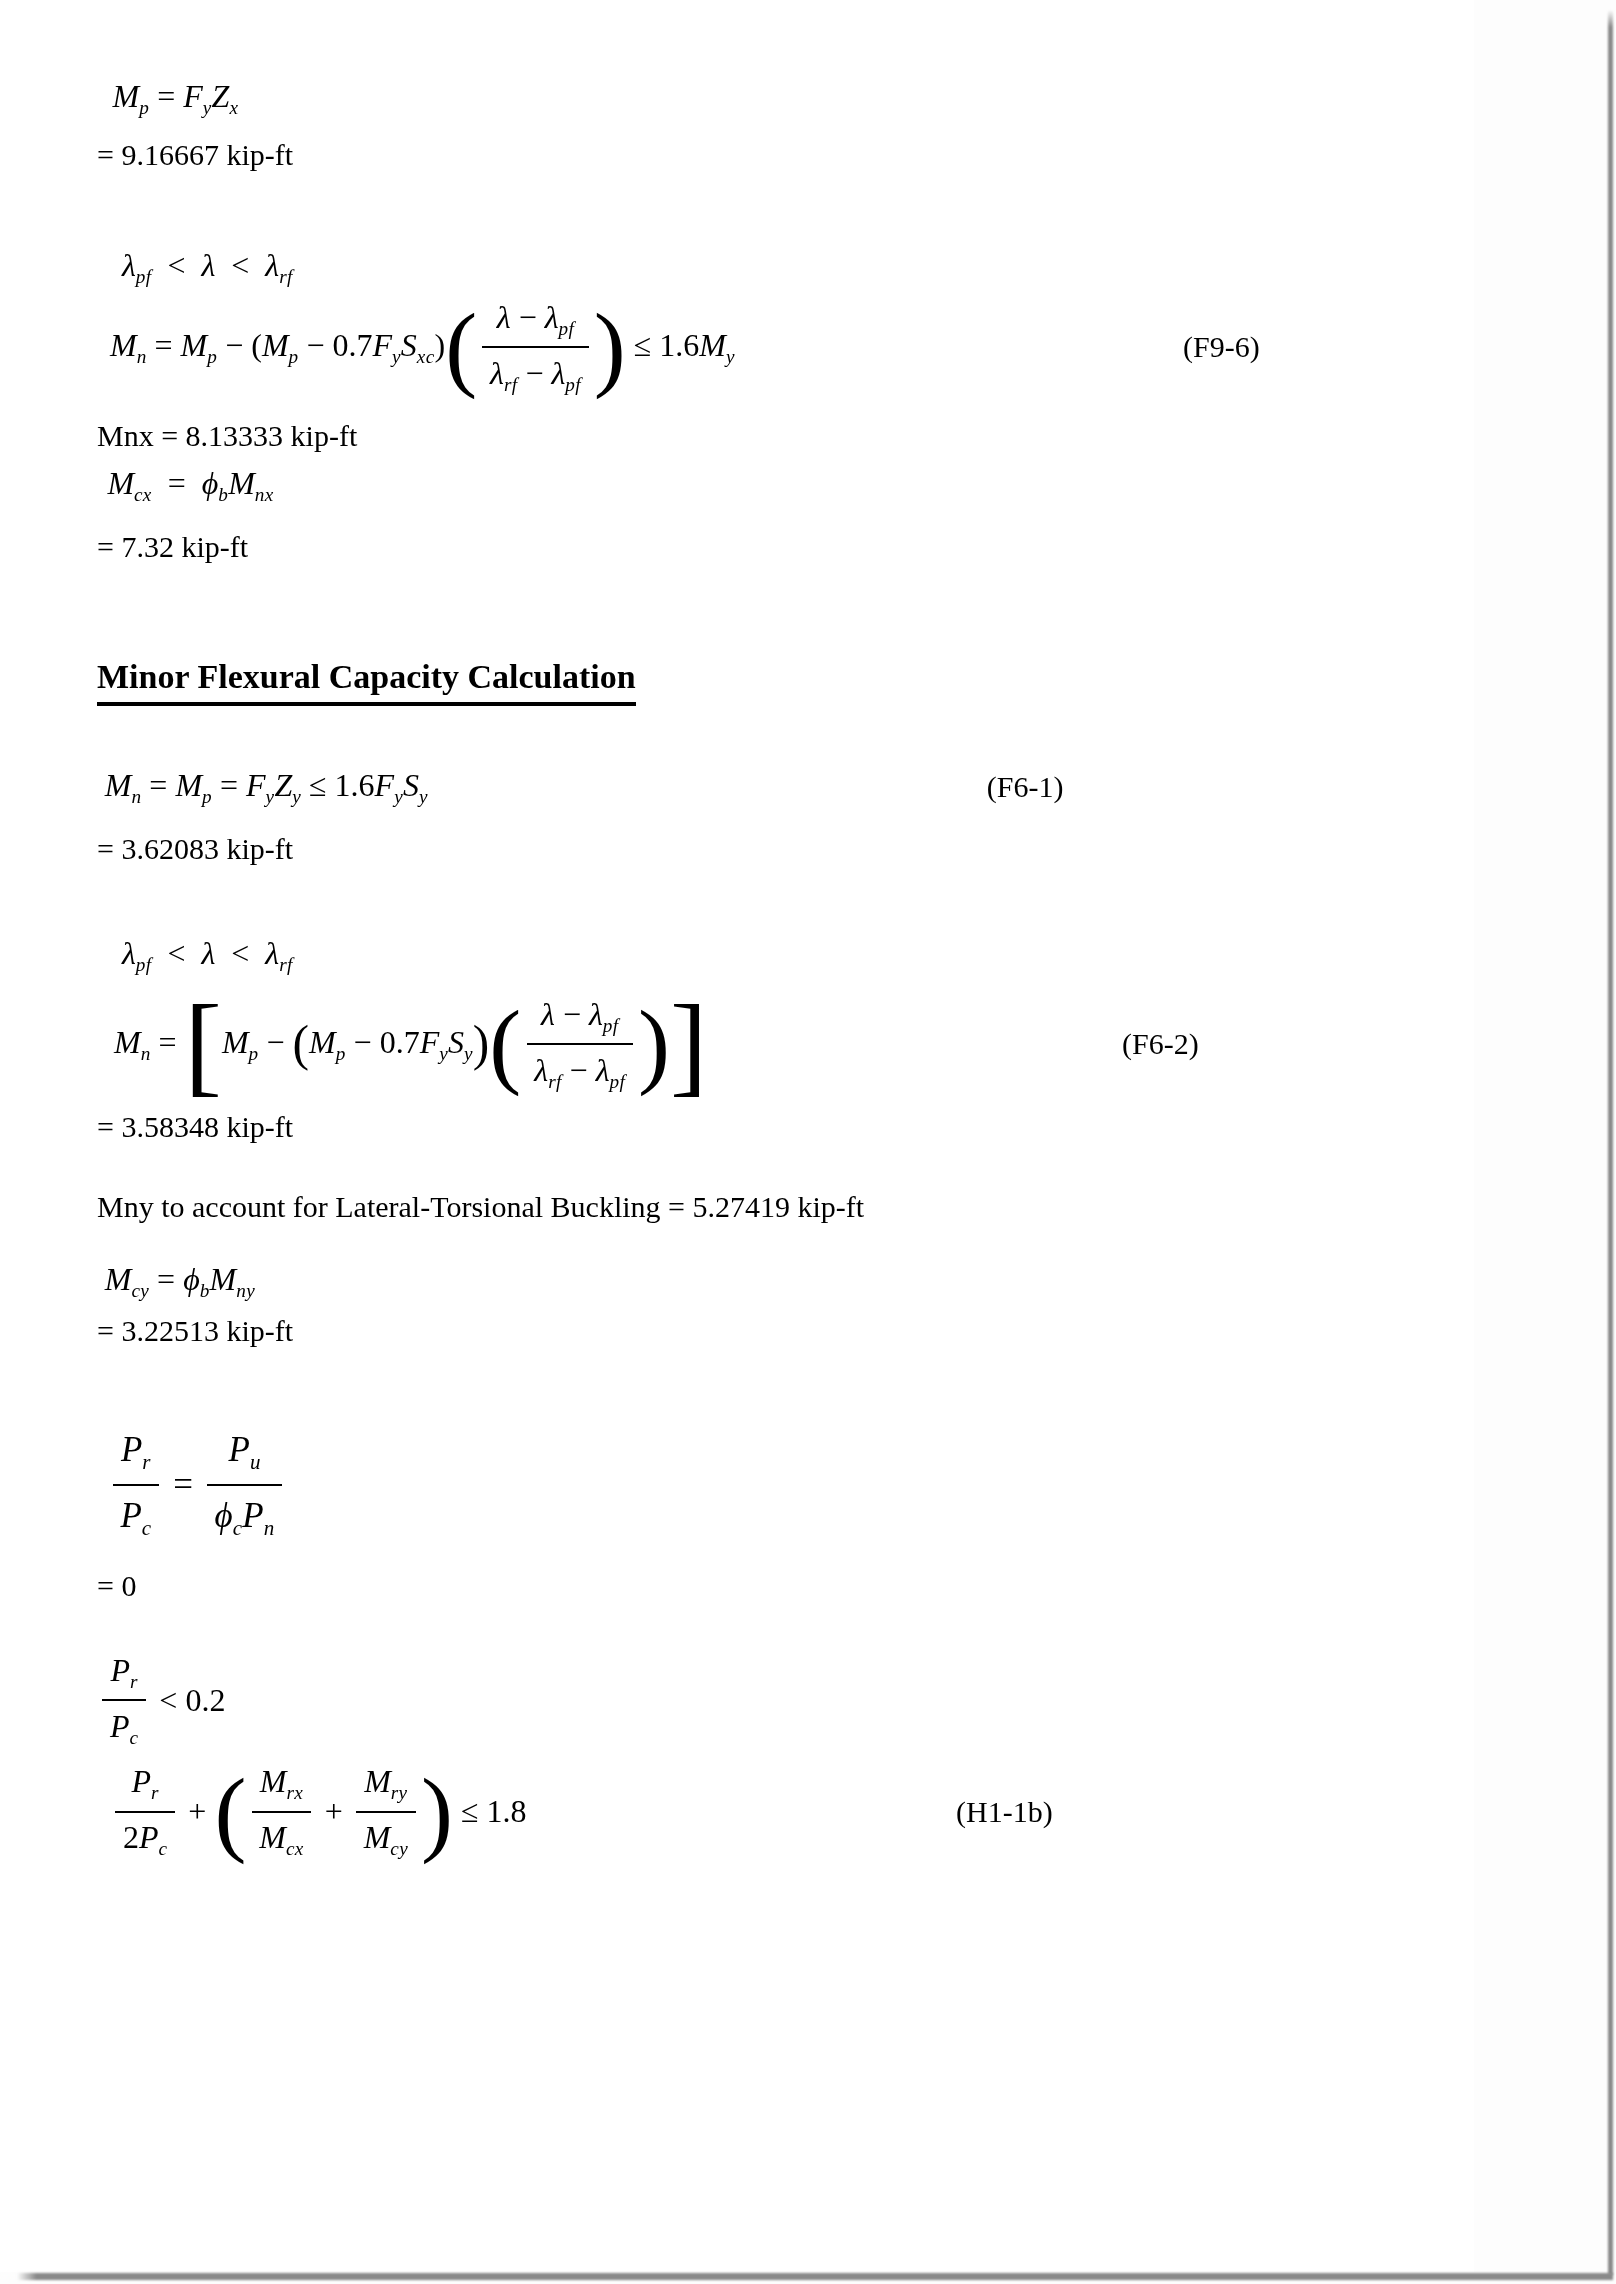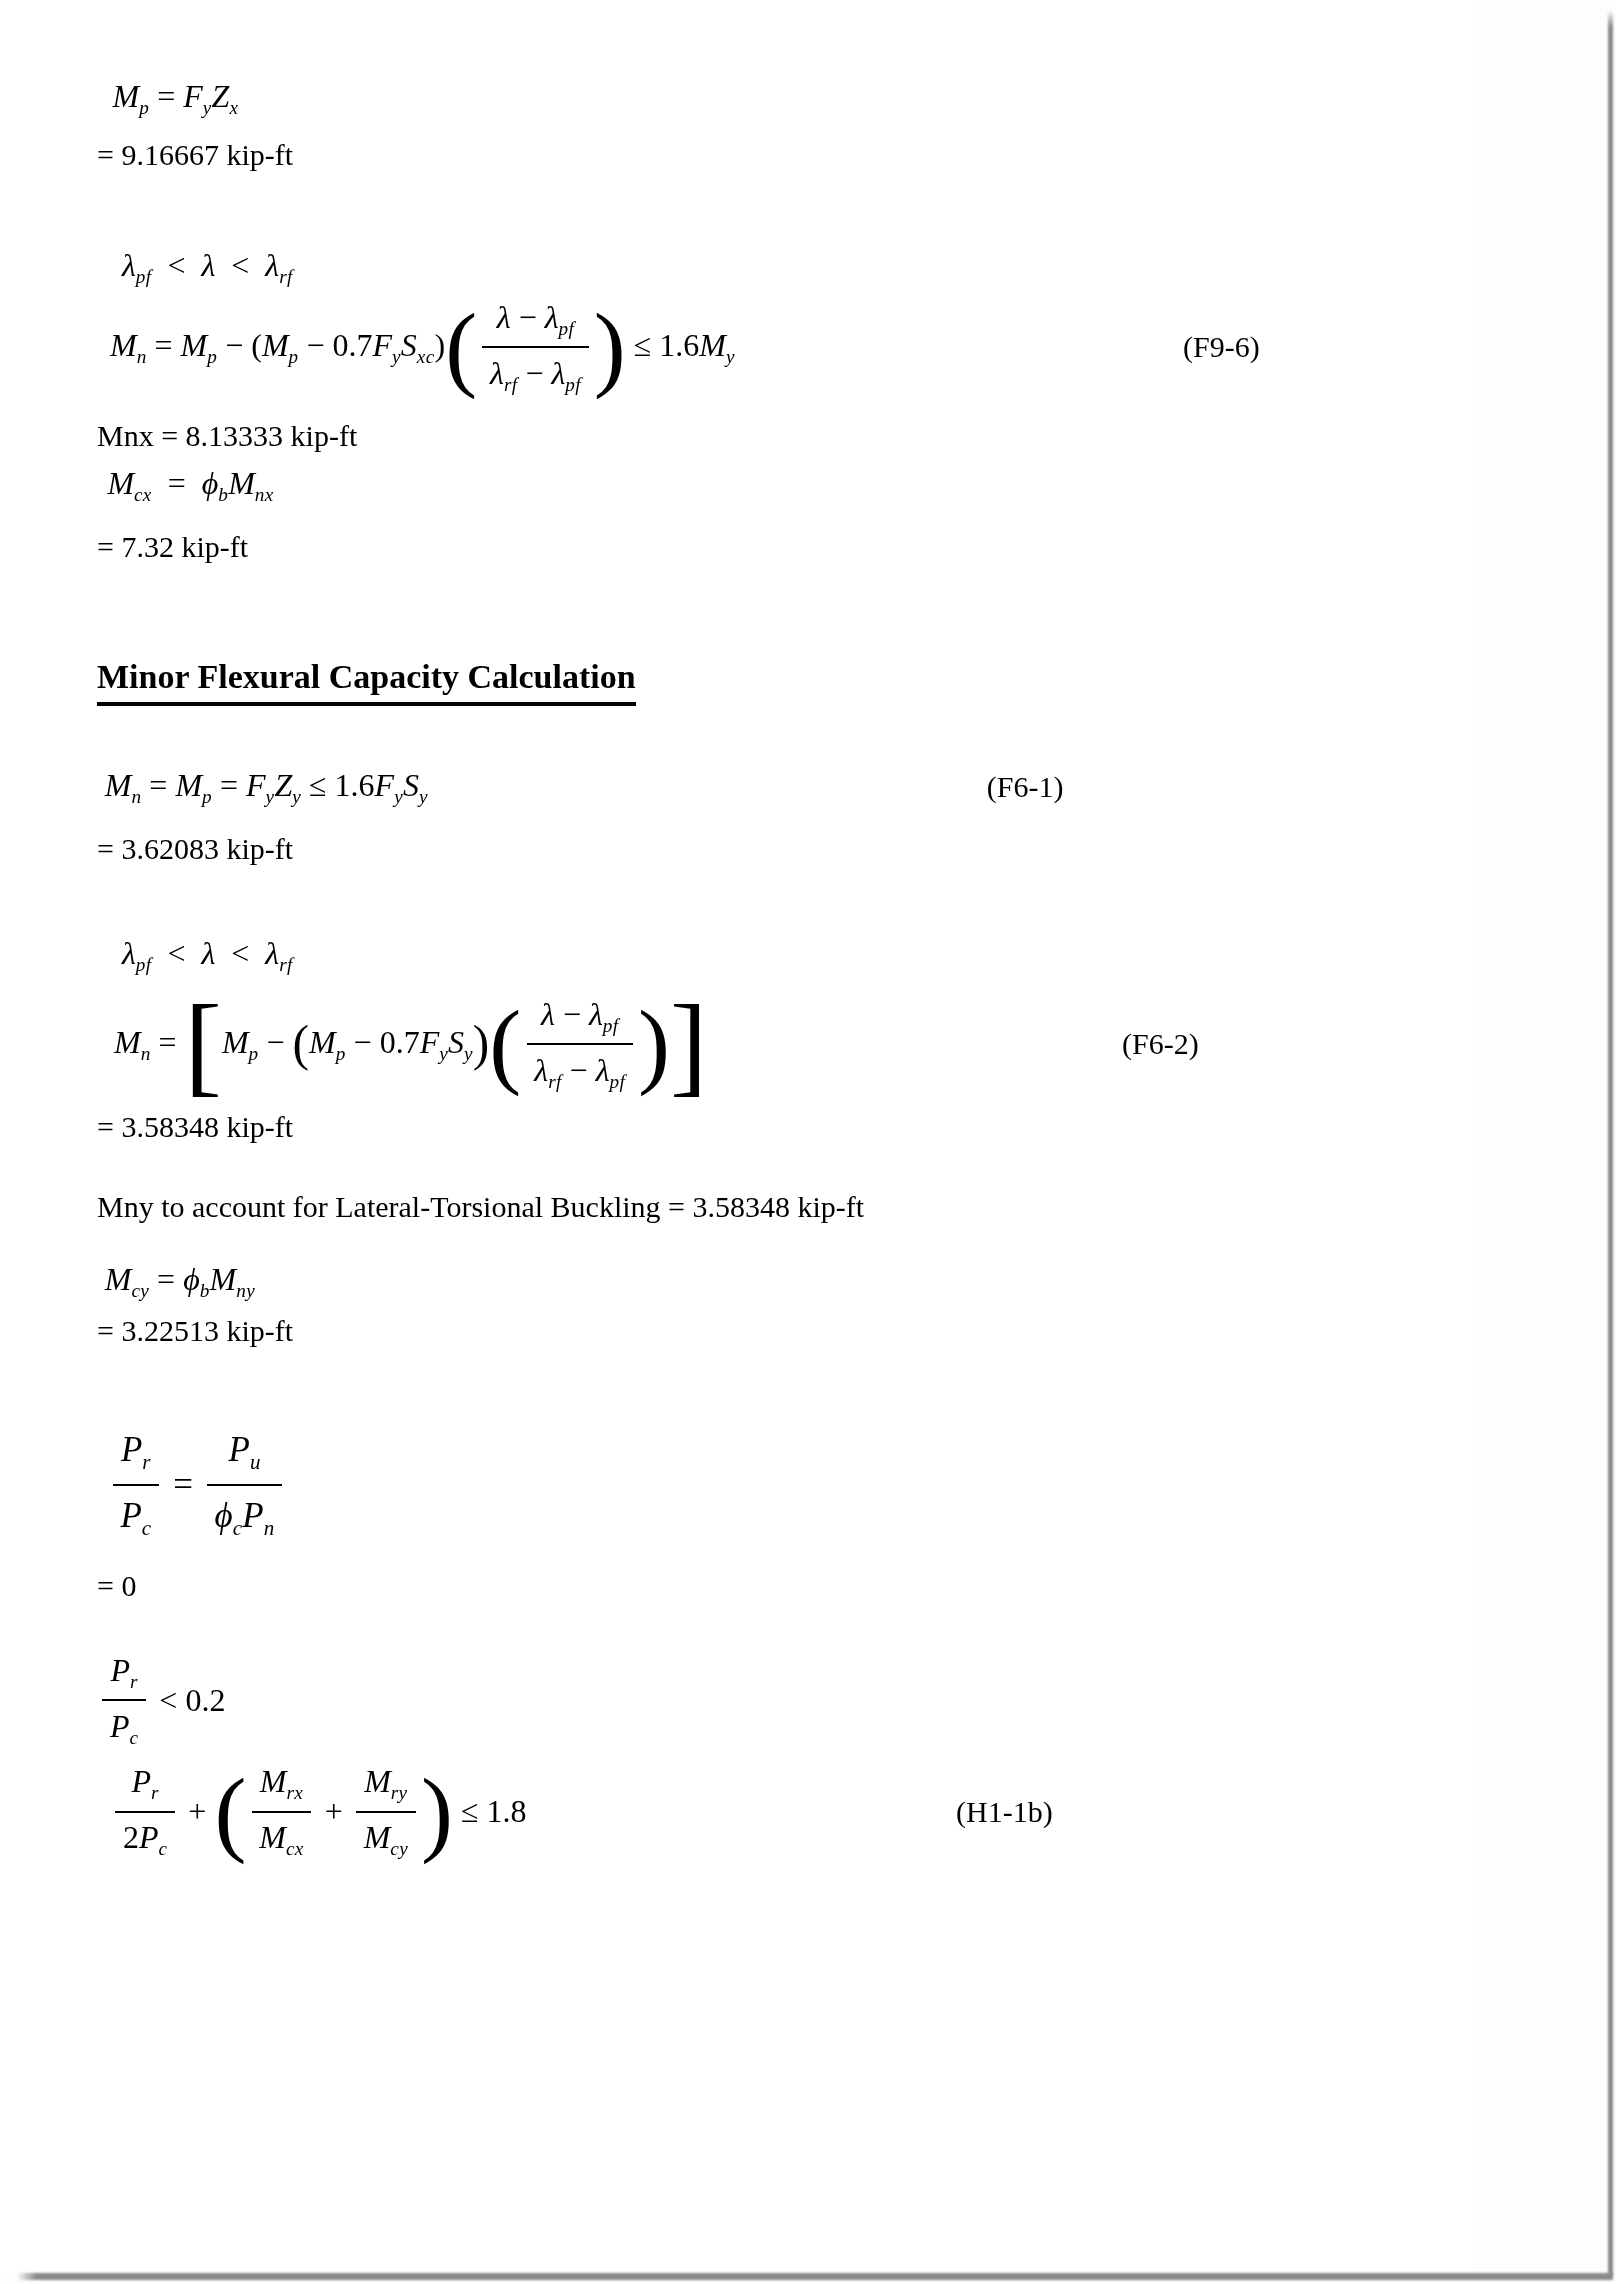--- a/index.html
+++ b/index.html
@@ -164,21 +164,21 @@
                 </span>
                 <span class="fence big">)</span>
               </span>
             </span>
             <span class="fence xl">]</span>
           </span>
         </span>
         <span class="eq-label">(F6-2)</span>
       </div>
       <div class="row row-value row-value-f6-2"><span class="plain">= 3.58348 kip-ft</span></div>
-      <div class="row row-text row-text-mny"><span class="plain">Mny to account for Lateral-Torsional Buckling = 3.58348 kip-ft</span></div>
+      <div class="row row-text row-text-mny"><span class="plain">Mny to account for Lateral-Torsional Buckling = 5.27419 kip-ft</span></div>
       <div class="row row-equation row-eq-mcy">
         <span class="eq">
           <span class="grp"><span class="it">M</span><span class="sb">cy</span><span class="rm"> = </span><span class="it">ϕ</span><span class="sb">b</span><span class="it">M</span><span class="sb">ny</span></span>
         </span>
       </div>
       <div class="row row-value row-value-mcy"><span class="plain">= 3.22513 kip-ft</span></div>
       <div class="row row-equation row-eq-pr-pc-ratio">
         <span class="eq">
           <span class="frac">
             <span class="num"><span class="it">P</span><span class="sb">r</span></span>

